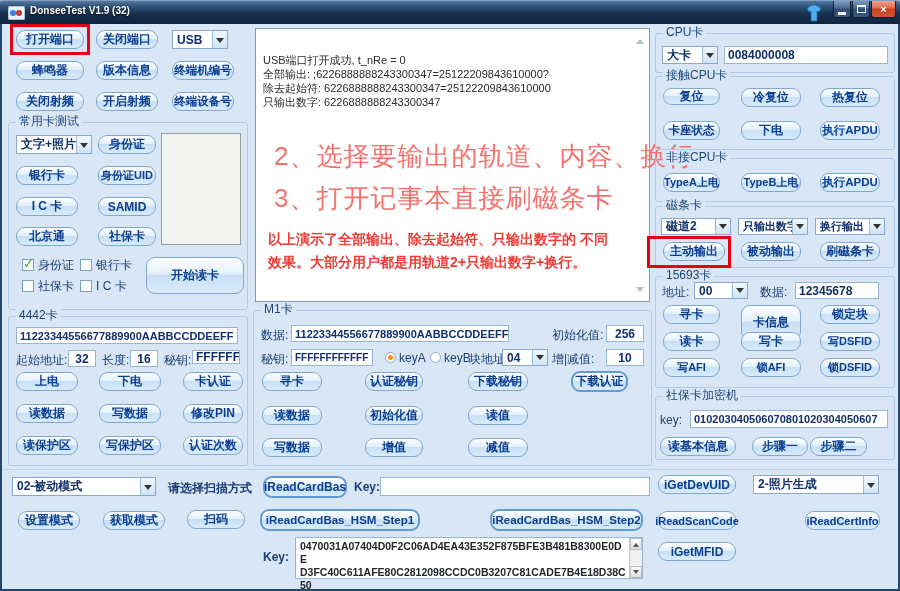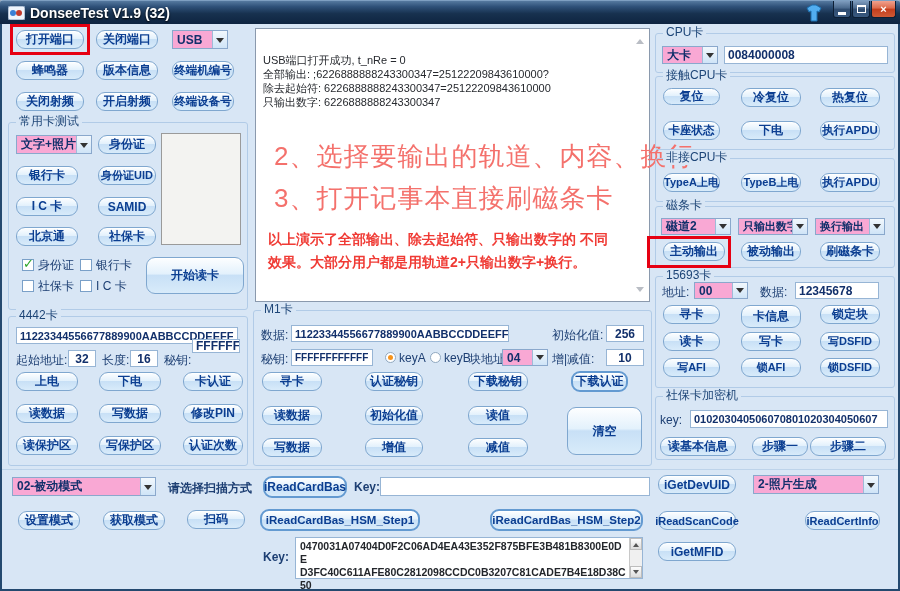--- a/index.html
+++ b/index.html
@@ -3,34 +3,34 @@
 <meta charset="utf-8">
 <style>
   html,body{margin:0;padding:0;background:#9aa7b8;}
   *{box-sizing:border-box;font-family:"Liberation Sans","DejaVu Sans",sans-serif;}
   .window{position:relative;width:900px;height:591px;background:#d8e6f5;overflow:hidden;border-radius:3px 3px 0 0;}
   .abs{position:absolute;}
   
   .frame{background:#24496f;z-index:50;}
   
   .titlebar{left:0;top:0;width:900px;height:24px;background:linear-gradient(180deg,#55799f 0%,#2e5078 25%,#17314f 55%,#0e2440 100%);border-top:1px solid #7e9fc1;z-index:40;}
-  .cap{font-size:14px;font-weight:bold;color:#fff;text-shadow:0 1px 2px #000;white-space:nowrap;}
+  .cap{font-size:10px;font-weight:bold;color:#fff;text-shadow:0 1px 2px #000;white-space:nowrap;}
   .cap-btn{top:0;height:17px;border:1px solid #0d1f35;border-top:none;border-radius:0 0 3px 3px;background:linear-gradient(#7e9cbe,#49688c 45%,#2f4c70 50%,#3a5a80);display:flex;align-items:center;justify-content:center;cursor:pointer;}
   .cap-btn.close{background:linear-gradient(#f0a18e,#dd6a4b 45%,#c43d1c 50%,#cf5a36);color:#fff;font-weight:bold;font-size:11px;}
   .glyph-min{width:8px;height:3px;background:#fff;margin-top:8px;}
   .glyph-max{width:9px;height:8px;border:1px solid #fff;border-top:2px solid #fff;}
   
   .grp{border:1px solid #b1cbe7;border-radius:3px;}
   .grp-t{position:absolute;top:-9px;left:7px;background:#d8e6f5;padding:0 3px;font-size:12px;color:#1d4577;line-height:15px;white-space:nowrap;}
   
   .btn{background:linear-gradient(180deg,#fdfeff 0%,#e3f1fc 45%,#c8e0f6 50%,#d8ebfa 100%);border:1px solid #7fa7cf;border-radius:9px;color:#0b3e91;font-weight:bold;font-size:12px;display:flex;align-items:center;justify-content:center;white-space:nowrap;cursor:pointer;box-shadow:inset 0 1px 0 rgba(255,255,255,.8);}
   .btn-strong{border:2px solid #639ad1;}
   
   .inp{background:#fff;border:1px solid #97b5d5;font-weight:bold;color:#12306b;font-size:12px;padding:0 3px;display:flex;align-items:center;overflow:hidden;white-space:nowrap;}
-  .dd{background:#f9a8d4;border:1px solid #8aa8cc;}
+  .dd{background:#ffffff;border:1px solid #8aa8cc;}
   .dd-val{position:absolute;left:4px;top:0;bottom:0;display:flex;align-items:center;font-weight:bold;color:#12306b;font-size:12px;white-space:nowrap;}
   .dd-btn{position:absolute;right:0;top:0;bottom:0;width:15px;background:linear-gradient(#f2f8fd,#cfe4f7);border-left:1px solid #9fbcd9;display:flex;align-items:center;justify-content:center;}
   .tri-dn{width:0;height:0;border:4px solid transparent;border-top:5px solid #333;margin-top:5px;}
   .lbl{font-size:12px;color:#1d3f73;white-space:nowrap;}
   
   .cb{width:12px;height:12px;background:#fff;border:1px solid #7aa0c8;position:absolute;}
   .cb.on::after{content:"\2713";color:#2ba529;font-size:13px;font-weight:bold;position:absolute;top:-4px;left:0;}
   .rad{width:11px;height:11px;border-radius:50%;background:#fff;border:1px solid #90a8c0;position:absolute;}
   .rad.on::after{content:"";position:absolute;left:2px;top:2px;right:2px;bottom:2px;border-radius:50%;background:#f7941d;}
   
@@ -121,21 +121,21 @@
 
   <div class="abs grp" style="left:8px;top:316px;width:240px;height:150px;">
     <span class="grp-t">4442卡</span>
   </div>
   <div class="abs inp" style="left:16px;top:327px;width:222px;height:17px;font-size:11px;">11223344556677889900AABBCCDDEEFF</div>
   <span class="abs lbl" style="left:16px;top:352px;">起始地址:</span>
   <div class="abs inp" style="left:68px;top:350px;width:28px;height:17px;justify-content:center;">32</div>
   <span class="abs lbl" style="left:102px;top:352px;">长度:</span>
   <div class="abs inp" style="left:130px;top:350px;width:28px;height:17px;justify-content:center;">16</div>
   <span class="abs lbl" style="left:164px;top:352px;">秘钥:</span>
-  <div class="abs inp" style="left:192px;top:339px;width:48px;height:14px;">FFFFFF</div>
+  <div class="abs inp" style="left:192px;top:350px;width:48px;height:14px;">FFFFFF</div>
   <div class="abs btn" style="left:16px;top:372px;width:62px;height:19px;">上电</div>
   <div class="abs btn" style="left:99px;top:372px;width:62px;height:19px;">下电</div>
   <div class="abs btn" style="left:183px;top:372px;width:60px;height:19px;">卡认证</div>
   <div class="abs btn" style="left:16px;top:404px;width:62px;height:19px;">读数据</div>
   <div class="abs btn" style="left:99px;top:404px;width:62px;height:19px;">写数据</div>
   <div class="abs btn" style="left:183px;top:404px;width:60px;height:19px;">修改PIN</div>
   <div class="abs btn" style="left:16px;top:436px;width:62px;height:19px;">读保护区</div>
   <div class="abs btn" style="left:99px;top:436px;width:62px;height:19px;">写保护区</div>
   <div class="abs btn" style="left:183px;top:436px;width:60px;height:19px;">认证次数</div>
 
@@ -177,21 +177,20 @@
   <div class="abs btn" style="left:262px;top:372px;width:60px;height:19px;">寻卡</div>
   <div class="abs btn" style="left:365px;top:372px;width:58px;height:19px;">认证秘钥</div>
   <div class="abs btn" style="left:468px;top:372px;width:60px;height:19px;">下载秘钥</div>
   <div class="abs btn btn-strong" style="left:571px;top:371px;width:57px;height:21px;">下载认证</div>
   <div class="abs btn" style="left:262px;top:406px;width:60px;height:19px;">读数据</div>
   <div class="abs btn" style="left:365px;top:406px;width:58px;height:19px;">初始化值</div>
   <div class="abs btn" style="left:468px;top:406px;width:60px;height:19px;">读值</div>
   <div class="abs btn" style="left:262px;top:438px;width:60px;height:19px;">写数据</div>
   <div class="abs btn" style="left:365px;top:438px;width:58px;height:19px;">增值</div>
   <div class="abs btn" style="left:468px;top:438px;width:60px;height:19px;">减值</div>
-  <div class="abs btn" style="left:567px;top:407px;width:75px;height:48px;">清空</div>
 
   <div class="abs grp" style="left:655px;top:33px;width:240px;height:40px;">
     <span class="grp-t">CPU卡</span>
   </div>
   <div class="abs dd" style="left:662px;top:46px;width:56px;height:18px;">
     <span class="dd-val">大卡</span>
     <span class="dd-btn">
         <span class="tri-dn" style="margin-top:4px;"></span>
       </span>
   </div>
@@ -246,37 +245,37 @@
   <span class="abs lbl" style="left:662px;top:284px;">地址:</span>
   <div class="abs dd" style="left:694px;top:282px;width:54px;height:17px;">
     <span class="dd-val">00</span>
     <span class="dd-btn">
         <span class="tri-dn" style="margin-top:4px;"></span>
       </span>
   </div>
   <span class="abs lbl" style="left:760px;top:284px;">数据:</span>
   <div class="abs inp" style="left:795px;top:282px;width:84px;height:17px;">12345678</div>
   <div class="abs btn" style="left:663px;top:305px;width:57px;height:19px;">寻卡</div>
-  <div class="abs btn" style="left:741px;top:305px;width:60px;height:23px;">卡信息</div>
+  <div class="abs btn" style="left:741px;top:305px;width:60px;height:35px;">卡信息</div>
   <div class="abs btn" style="left:820px;top:305px;width:60px;height:19px;">锁定块</div>
   <div class="abs btn" style="left:663px;top:332px;width:57px;height:19px;">读卡</div>
   <div class="abs btn" style="left:741px;top:332px;width:60px;height:19px;">写卡</div>
   <div class="abs btn" style="left:820px;top:332px;width:60px;height:19px;font-size:11px;">写DSFID</div>
   <div class="abs btn" style="left:663px;top:358px;width:57px;height:19px;font-size:11px;">写AFI</div>
   <div class="abs btn" style="left:741px;top:358px;width:60px;height:19px;font-size:11px;">锁AFI</div>
   <div class="abs btn" style="left:820px;top:358px;width:60px;height:19px;font-size:11px;">锁DSFID</div>
 
   <div class="abs grp" style="left:655px;top:396px;width:240px;height:64px;">
     <span class="grp-t">社保卡加密机</span>
   </div>
   <span class="abs lbl" style="left:660px;top:413px;">key:</span>
   <div class="abs inp" style="left:690px;top:410px;width:198px;height:18px;font-size:11px;">010203040506070801020304050607</div>
   <div class="abs btn" style="left:660px;top:437px;width:76px;height:19px;">读基本信息</div>
   <div class="abs btn" style="left:752px;top:437px;width:56px;height:19px;">步骤一</div>
-  <div class="abs btn" style="left:810px;top:437px;width:76px;height:19px;text-align:right;">步骤二</div>
+  <div class="abs btn" style="left:810px;top:437px;width:57px;height:19px;text-align:right;">步骤二</div>
 
   <div class="abs" style="left:0px;top:469px;width:900px;height:1px;background:#bdd3ea;"></div>
 
   <div class="abs dd" style="left:12px;top:477px;width:144px;height:19px;">
     <span class="dd-val">02-被动模式</span>
     <span class="dd-btn">
         <span class="tri-dn" style="margin-top:5px;"></span>
       </span>
   </div>
   <span class="abs lbl" style="left:168px;top:480px;font-weight:bold;">请选择扫描方式</span>

